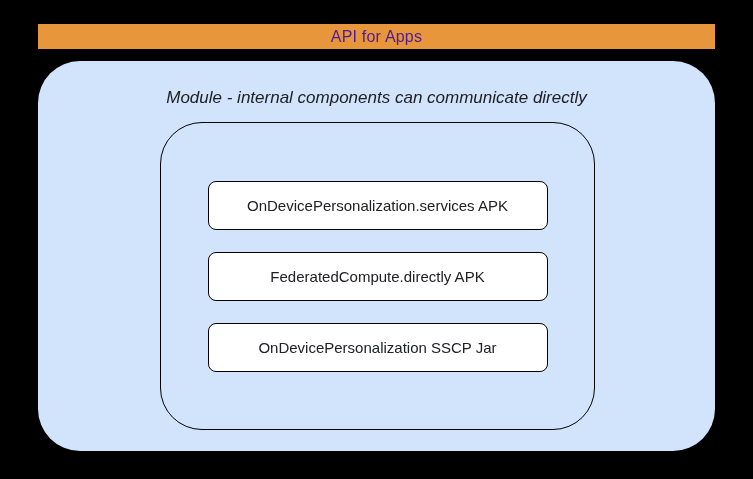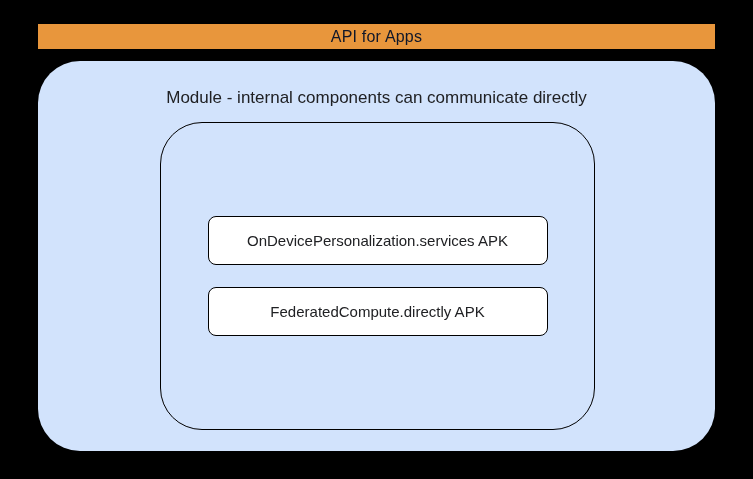--- a/index.html
+++ b/index.html
@@ -24,39 +24,40 @@
     width: 677px;
     height: 25px;
     background: #E8963C;
     display: flex;
     align-items: center;
     justify-content: center;
   }
 
   .api-bar-label {
     font-size: 16px;
-    color: #0f172a;
+    color: #4c1d95;
     letter-spacing: 0.2px;
   }
 
   .module-panel {
     position: absolute;
     left: 38px;
     top: 61px;
     width: 677px;
     height: 390px;
     background: #D2E3FC;
     border-radius: 42px;
   }
 
   .module-title {
     margin-top: 27px;
     text-align: center;
     font-size: 17px;
     color: #202124;
+    font-style: italic;
   }
 
   .inner-group {
     position: absolute;
     left: 122px;
     top: 61px;
     width: 435px;
     height: 308px;
     border: 1.5px solid #000000;
     border-radius: 42px;
@@ -102,17 +103,20 @@
 
       <div class="component-box">
         <span class="component-label">OnDevicePersonalization.services APK</span>
       </div>
 
       <div class="component-box">
         <span class="component-label">FederatedCompute.directly APK</span>
       </div>
 
 
+      <div class="component-box">
+        <span class="component-label">OnDevicePersonalization SSCP Jar</span>
+      </div>
 
     </div>
   </div>
 
 </div>
 
 </body></html>

